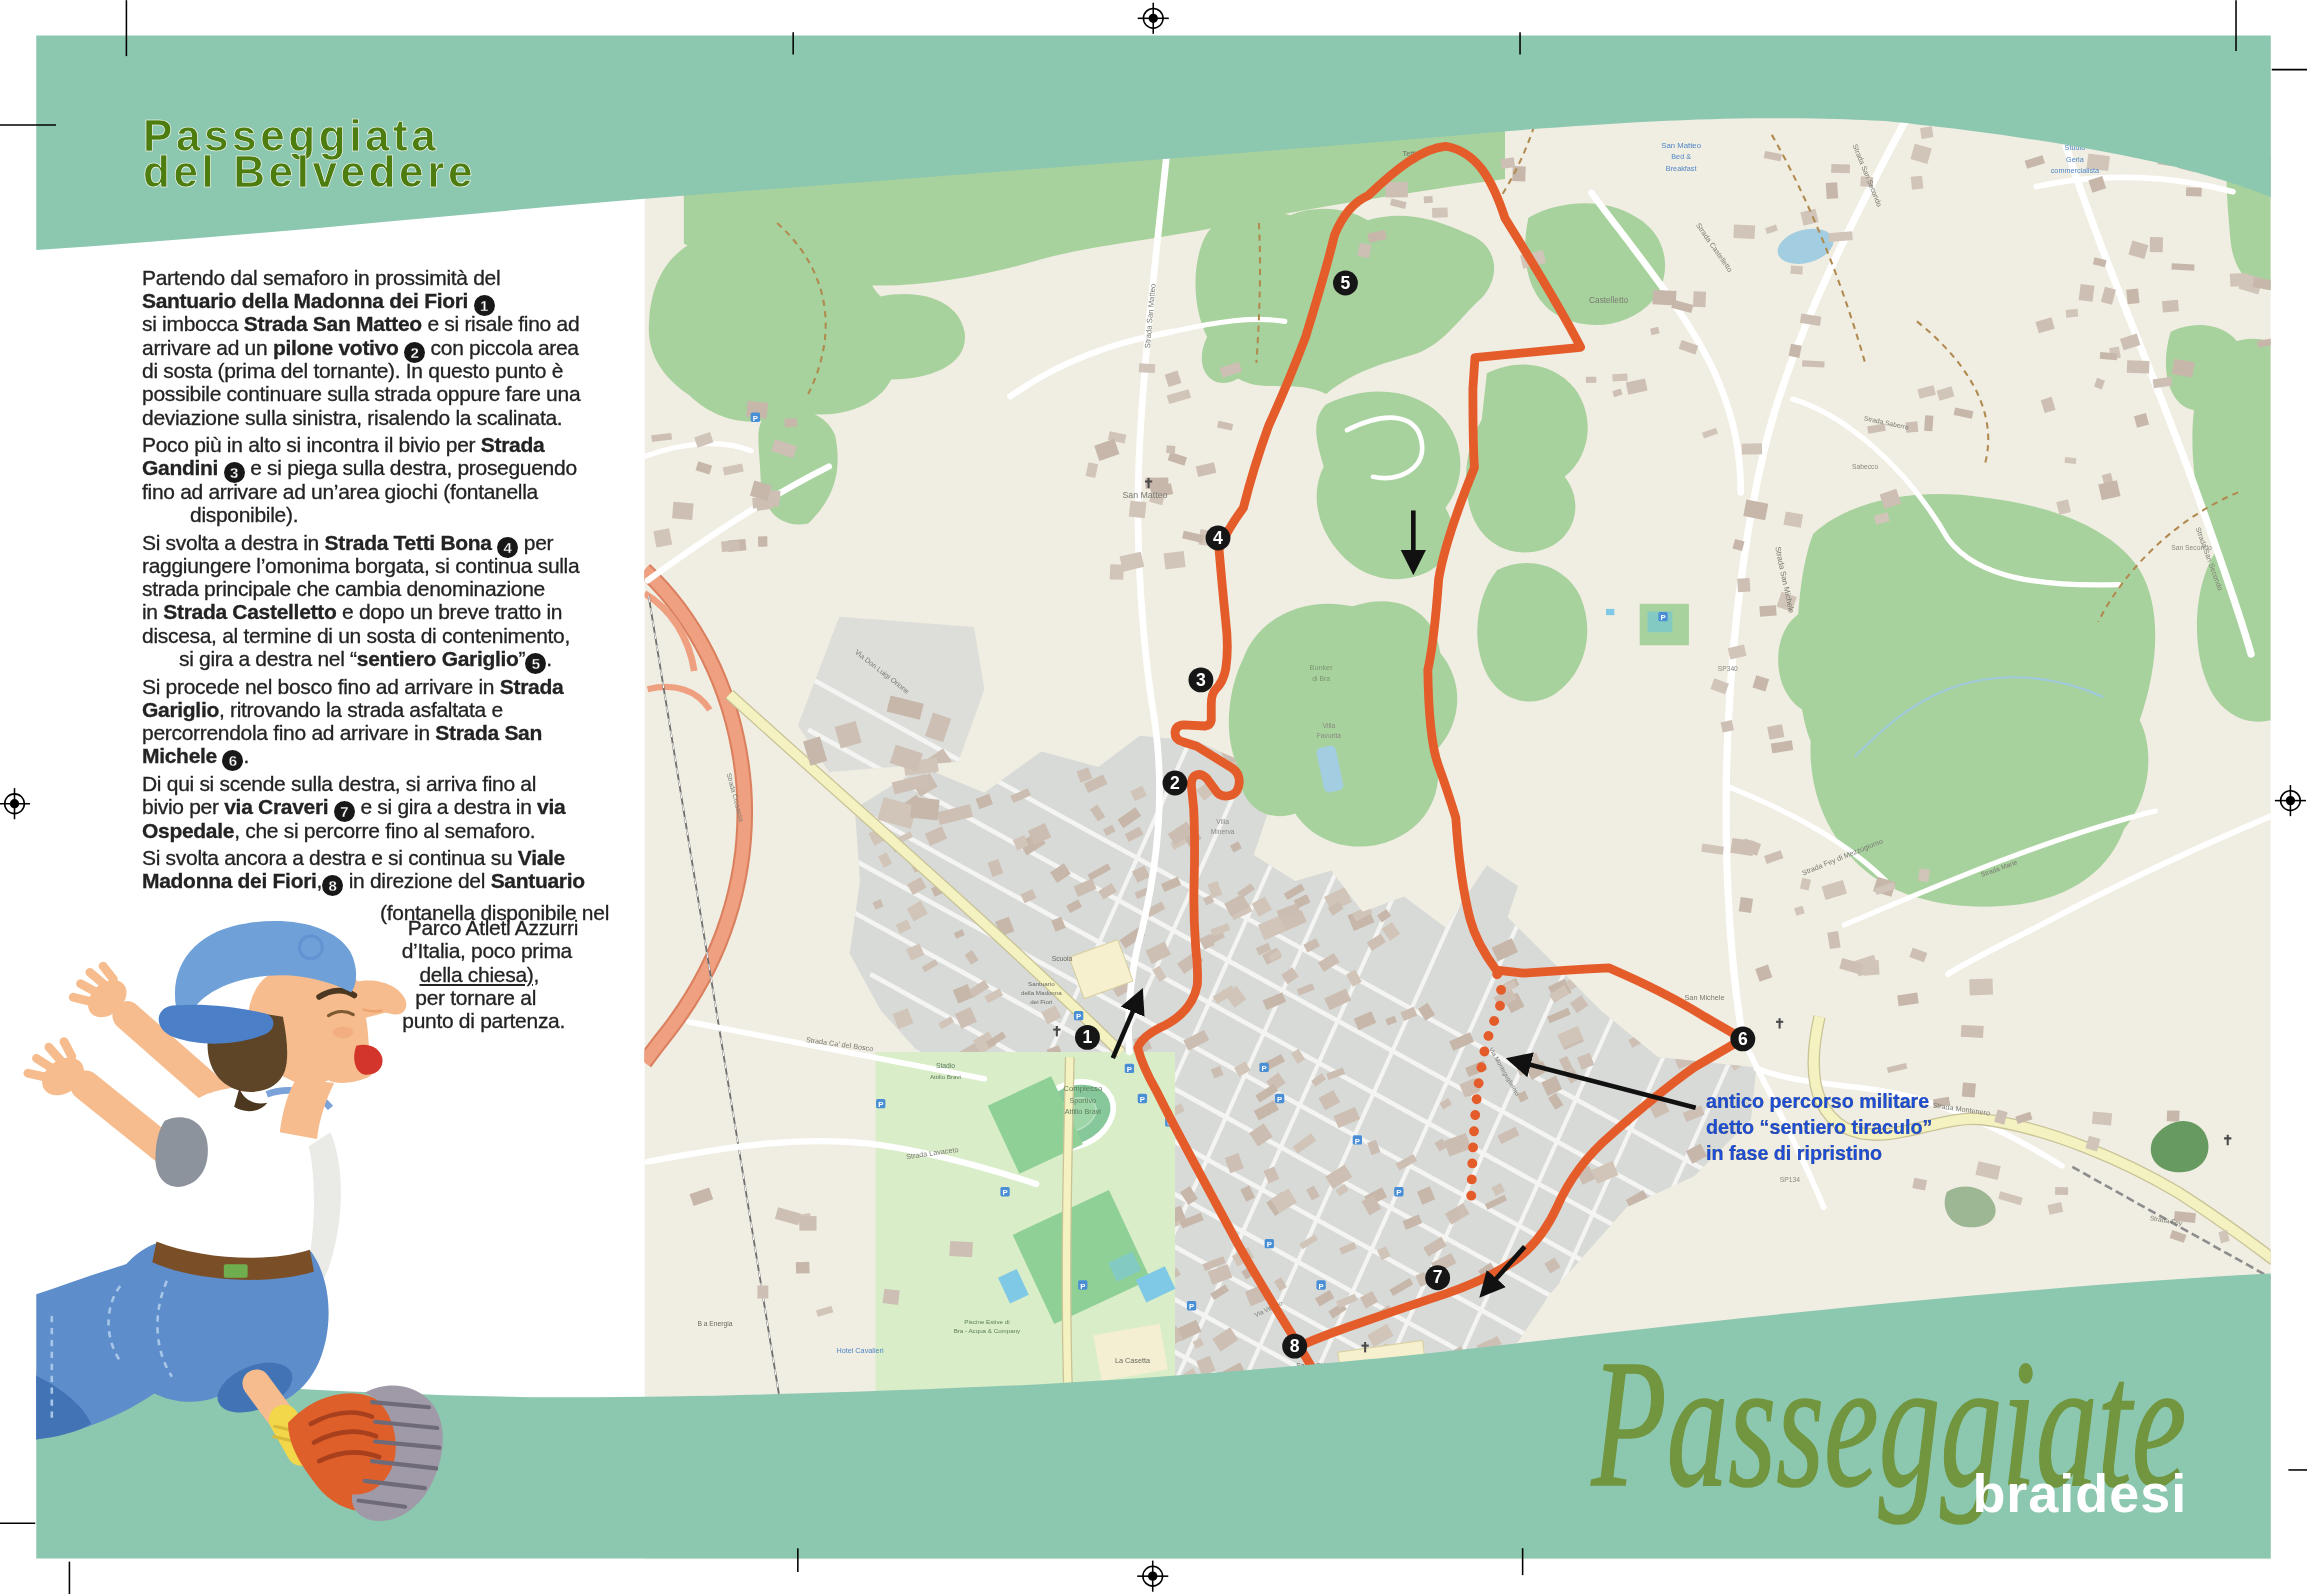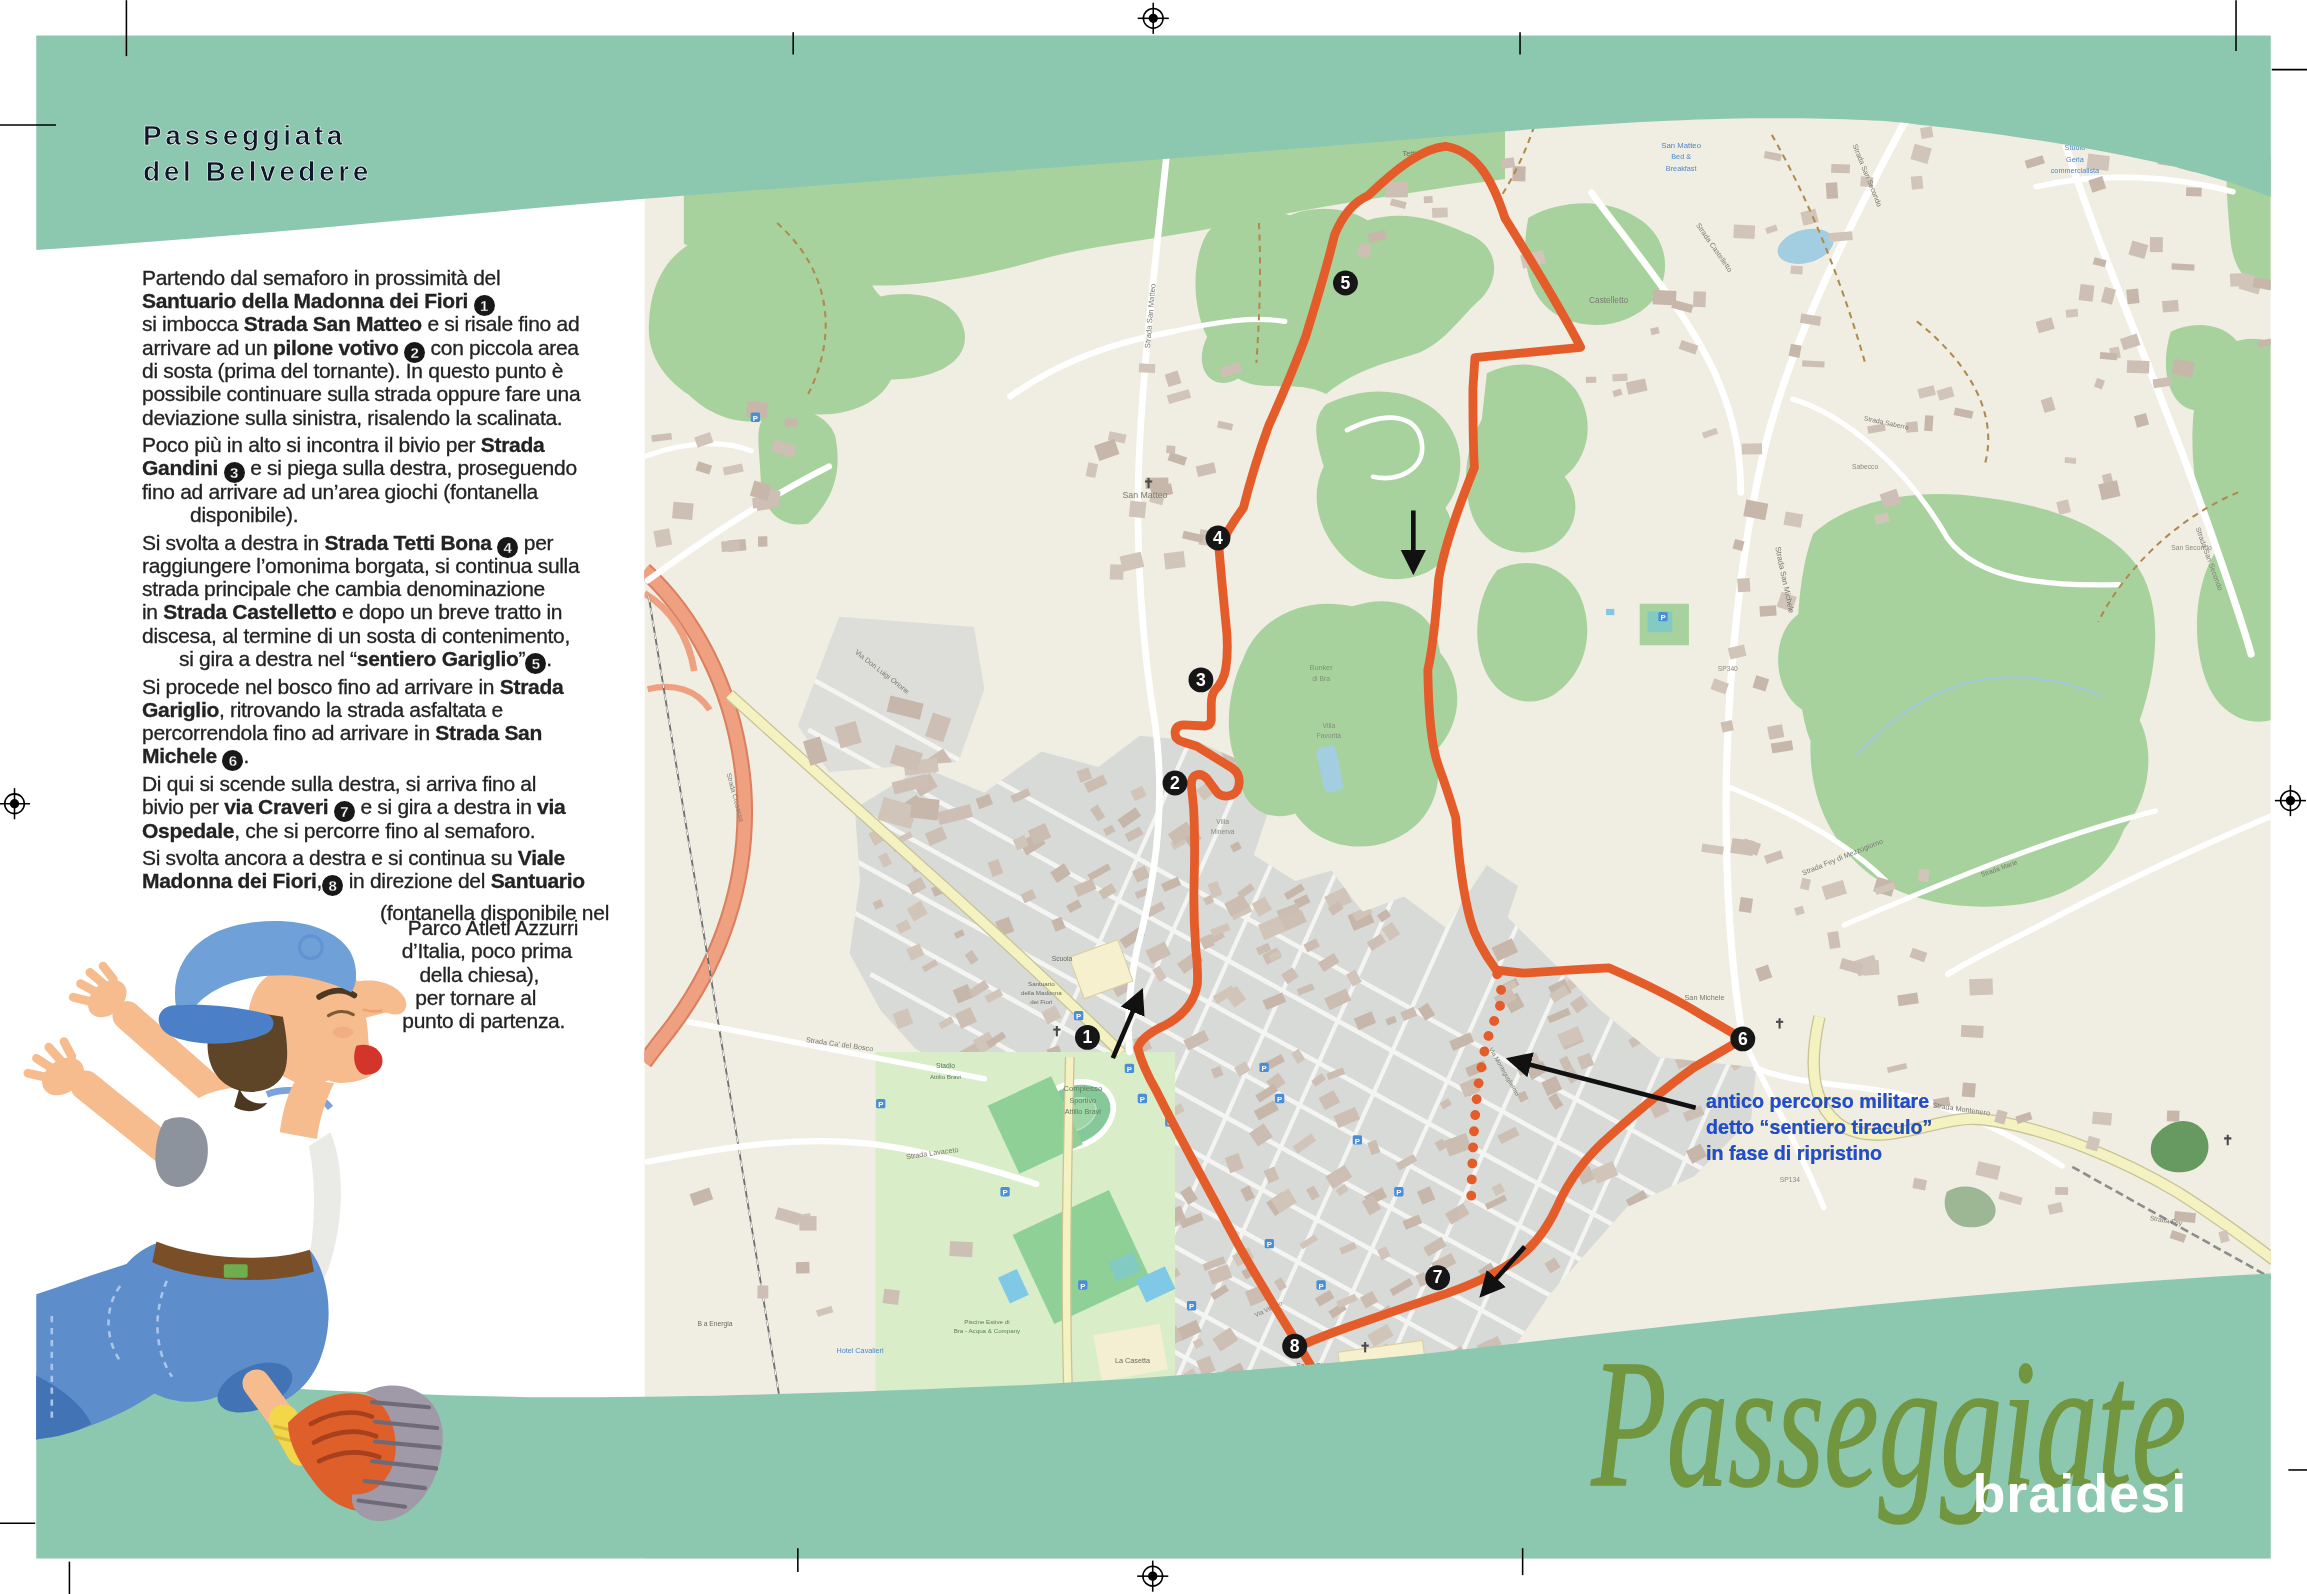--- a/index.html
+++ b/index.html
@@ -1,21 +1,21 @@
 <!DOCTYPE html>
 <html style="font-size:8.3px"><head><meta charset="utf-8"><style>
 html,body{margin:0;padding:0;background:#ffffff;}
 body{width:2307px;height:1595px;font-family:"Liberation Sans",sans-serif;}
 #page{position:relative;width:2307px;height:1595px;overflow:hidden;}
 .t{position:absolute;white-space:nowrap;}
 .bl{font-size:21px;line-height:23px;color:#232323;letter-spacing:-0.3px;-webkit-text-stroke:0.3px #232323;}
 .bl b{font-weight:bold;}
 .num{display:inline-block;width:21px;height:21px;border-radius:50%;background:#181818;color:#fff;
  text-align:center;line-height:21px;font-size:15px;font-weight:bold;vertical-align:-3.1px;letter-spacing:0;}
-.title{font-size:28px;font-weight:bold;color:#0f172a;line-height:36px;letter-spacing:3.6px;-webkit-text-stroke:0.6px #ffffff;}
+.title{font-size:44px;font-weight:bold;color:#4d7c0f;line-height:36px;letter-spacing:3.6px;-webkit-text-stroke:0.6px #ffffff;}
 .ann{font-size:19.7px;font-weight:bold;color:#1d4ed8;line-height:26px;-webkit-text-stroke:0.2px #1c1c1c;}
 .foot{font-size:10px;color:#000000;margin-top:27px;}
 </style></head><body>
 <div id="page">
 <svg width="2307" height="1595" viewBox="0 0 4453 3078" style="position:absolute;left:0;top:0;">
 <defs>
 <clipPath id="mapclip">
           <rect x="1244" y="60" width="3139" height="2950"></rect>
         </clipPath>
 <clipPath id="cityclip">
@@ -1002,21 +1002,21 @@
 <div class="t bl" style="left:142px;top:721px;">percorrendola fino ad arrivare in <b>Strada San</b></div>
 <div class="t bl" style="left:142px;top:744px;"><b>Michele</b> <span class="num">6</span>.</div>
 <div class="t bl" style="left:142px;top:772px;">Di qui si scende sulla destra, si arriva fino al</div>
 <div class="t bl" style="left:142px;top:795px;">bivio per <b>via Craveri</b> <span class="num">7</span> e si gira a destra in <b>via</b></div>
 <div class="t bl" style="left:142px;top:819px;"><b>Ospedale</b>, che si percorre fino al semaforo.</div>
 <div class="t bl" style="left:142px;top:846px;">Si svolta ancora a destra e si continua su <b>Viale</b></div>
 <div class="t bl" style="left:142px;top:869px;"><b>Madonna dei Fiori</b>,<span class="num">8</span> in direzione del <b>Santuario</b></div>
 <div class="t bl" style="right:1698px;top:893px;margin-top:8px;">(fontanella disponibile nel</div>
 <div class="t bl" style="right:1729px;top:916px;">Parco Atleti Azzurri</div>
 <div class="t bl" style="right:1735px;top:939px;">d’Italia, poco prima</div>
-<div class="t bl" style="right:1768px;top:963px;">della chiesa),</div>
+<div class="t bl" style="right:1768px;top:963px;text-decoration:underline;">della chiesa),</div>
 <div class="t bl" style="right:1771px;top:986px;">per tornare al</div>
 <div class="t bl" style="right:1742px;top:1009px;">punto di partenza.</div>
 
 <div class="t ann" style="left:1706px;top:1088px;">antico percorso militare<br>detto “sentiero tiraculo”<br>in fase di ripristino</div>
 
 <div class="t foot" style="left:96px;top:1570px;">Depliant SENTIERO 2 - BELVEDERE_ese.indd&nbsp;&nbsp;&nbsp;2</div>
 
 <div class="t foot" style="right:24px;top:1574px;">10/09/21&nbsp;&nbsp;&nbsp;14.50</div>
 </div>
 

